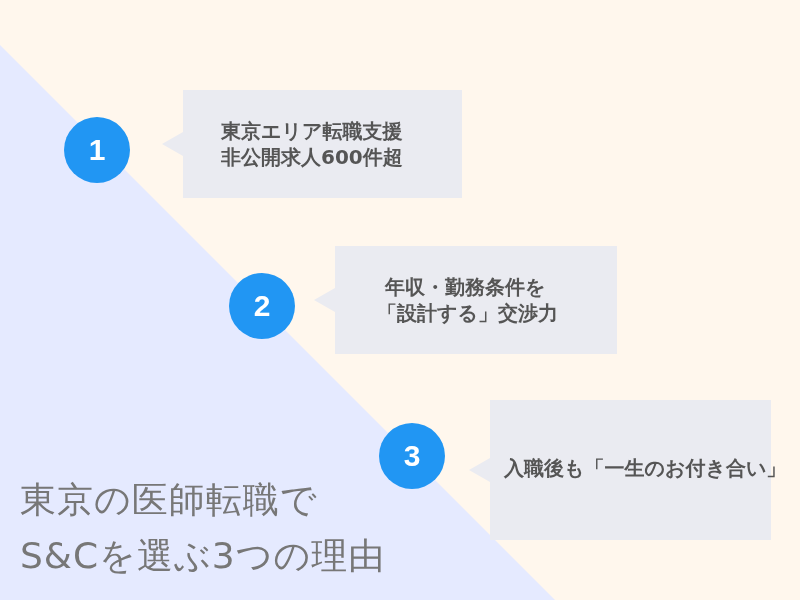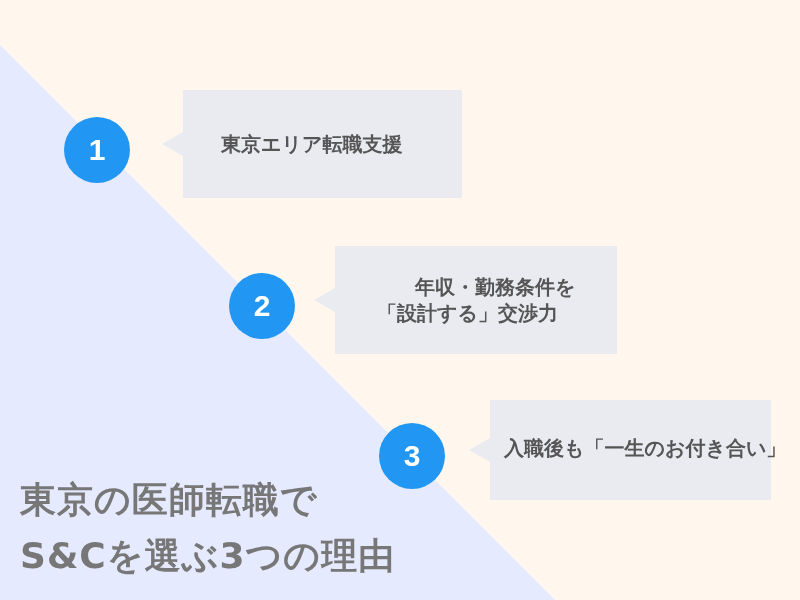--- a/index.html
+++ b/index.html
@@ -63,21 +63,21 @@
     }
     .callout-text span {
       display: block;
       white-space: nowrap;
     }
     .title {
       position: absolute;
       left: 20px;
       top: 472px;
       color: #777777;
-      font-weight: bold;
+      font-weight: normal;
       font-size: 36px;
       line-height: 56px;
       letter-spacing: 1px;
     }
     .title span {
       display: block;
       white-space: nowrap;
     }
   </style>
 </head>
@@ -86,37 +86,38 @@
 <svg class="bg-diagonal" viewBox="0 0 800 600" xmlns="http://www.w3.org/2000/svg">
   <polygon points="0,45 555,600 0,600" fill="#e5eaff"></polygon>
 </svg>
 
 <div class="step-circle" style="left:64px; top:117px;">
   <span>1</span>
 </div>
 <div class="callout" style="left:183px; top:90px; width:279px; height:108px; padding-left:38px;">
   <div class="callout-text">
     <span>東京エリア転職支援</span>
+    <span>非公開求人600件超</span>
   </div>
 </div>
 
 <div class="step-circle" style="left:229px; top:273px;">
   <span>2</span>
 </div>
 <div class="callout" style="left:335px; top:246px; width:282px; height:108px; padding-left:42px;">
   <div class="callout-text">
-    <span style="padding-left:8px;margin-left:30px;">年収・勤務条件を</span>
+    <span style="padding-left:8px;">年収・勤務条件を</span>
     <span>「設計する」交渉力</span>
   </div>
 </div>
 
 <div class="step-circle" style="left:379px; top:423px;">
   <span>3</span>
 </div>
-<div class="callout" style="left:490px; top:400px; width:281px; height:100px; padding-left:14px;">
+<div class="callout" style="left:490px; top:400px; width:281px; height:140px; padding-left:14px;">
   <div class="callout-text">
     <span style="margin-top:-4px;">入職後も「一生のお付き合い」</span>
   </div>
 </div>
 
 <div class="title">
   <span>東京の医師転職で</span>
   <span>S&amp;Cを選ぶ3つの理由</span>
 </div>
 

